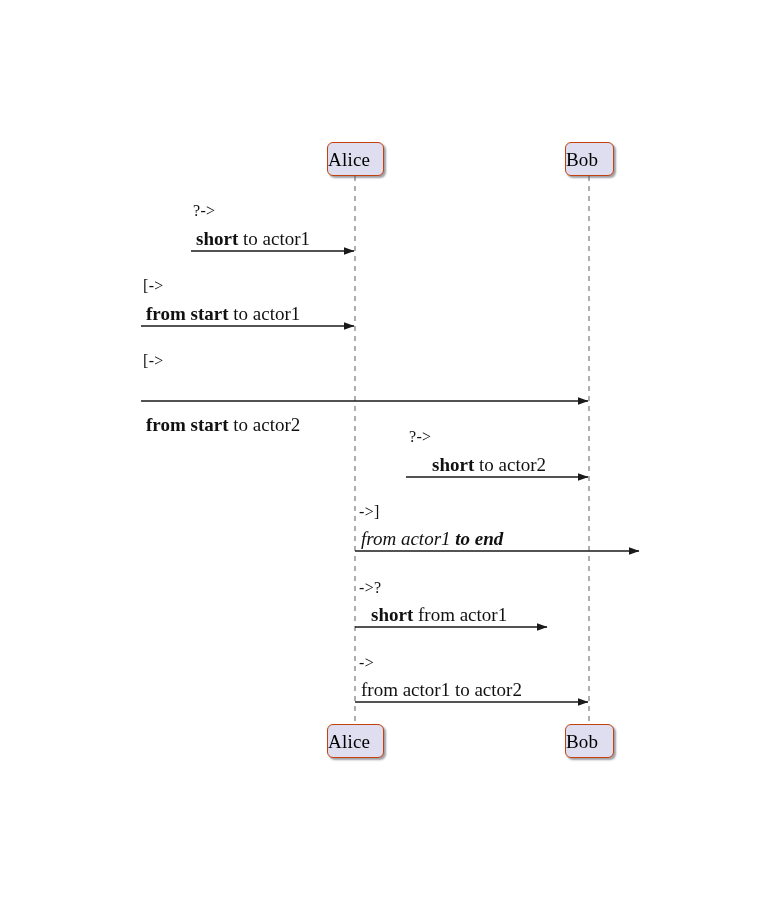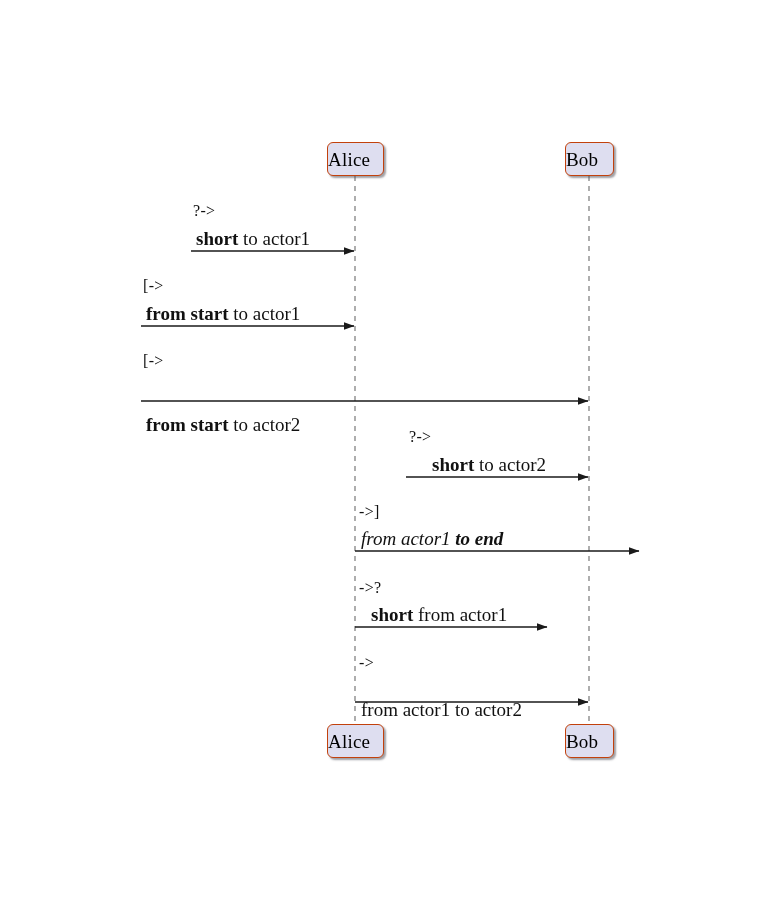--- a/index.html
+++ b/index.html
@@ -113,16 +113,16 @@
       <div class="msg-text" style="left: 146px; top: 304px;"><span class="b">from start</span><span class="n"> to actor1</span></div>
       <div class="msg-arrowcode" style="left: 143px; top: 353px;">[-&gt;</div>
       <div class="msg-text" style="left: 146px; top: 379px; margin-top: 36px;"><span class="b">from start</span><span class="n"> to actor2</span></div>
       <div class="msg-arrowcode" style="left: 409px; top: 429px;">?-&gt;</div>
       <div class="msg-text" style="left: 432px; top: 455px;"><span class="b">short</span><span class="n"> to actor2</span></div>
       <div class="msg-arrowcode" style="left: 359px; top: 504px;">-&gt;]</div>
       <div class="msg-text" style="left: 361px; top: 529px; font-style: italic;"><span class="n">from actor1 </span><span class="b">to end</span></div>
       <div class="msg-arrowcode" style="left: 359px; top: 580px;">-&gt;?</div>
       <div class="msg-text" style="left: 371px; top: 605px;"><span class="b">short</span><span class="n"> from actor1</span></div>
       <div class="msg-arrowcode" style="left: 359px; top: 655px;">-&gt;</div>
-      <div class="msg-text" style="left: 361px; top: 700px; text-align: right;"><span class="n">from actor1 to actor2</span></div>
+      <div class="msg-text" style="left: 361px; top: 680px; text-align: right;"><span class="n">from actor1 to actor2</span></div>
     </div>
 
 </div>
 
 </body></html>

